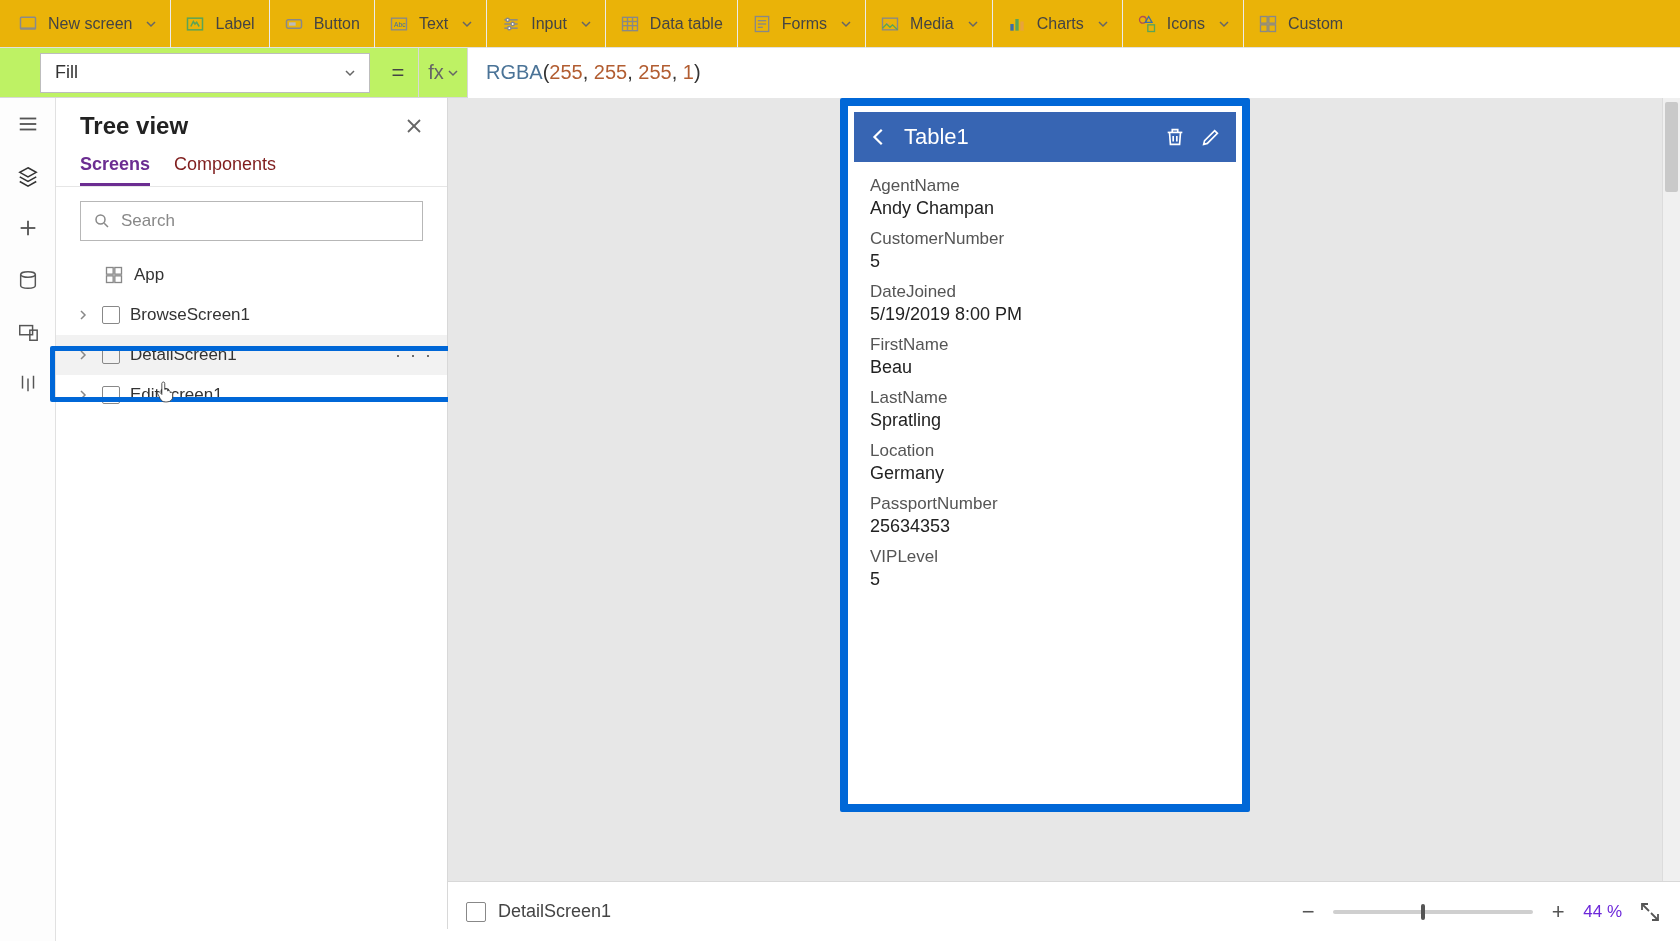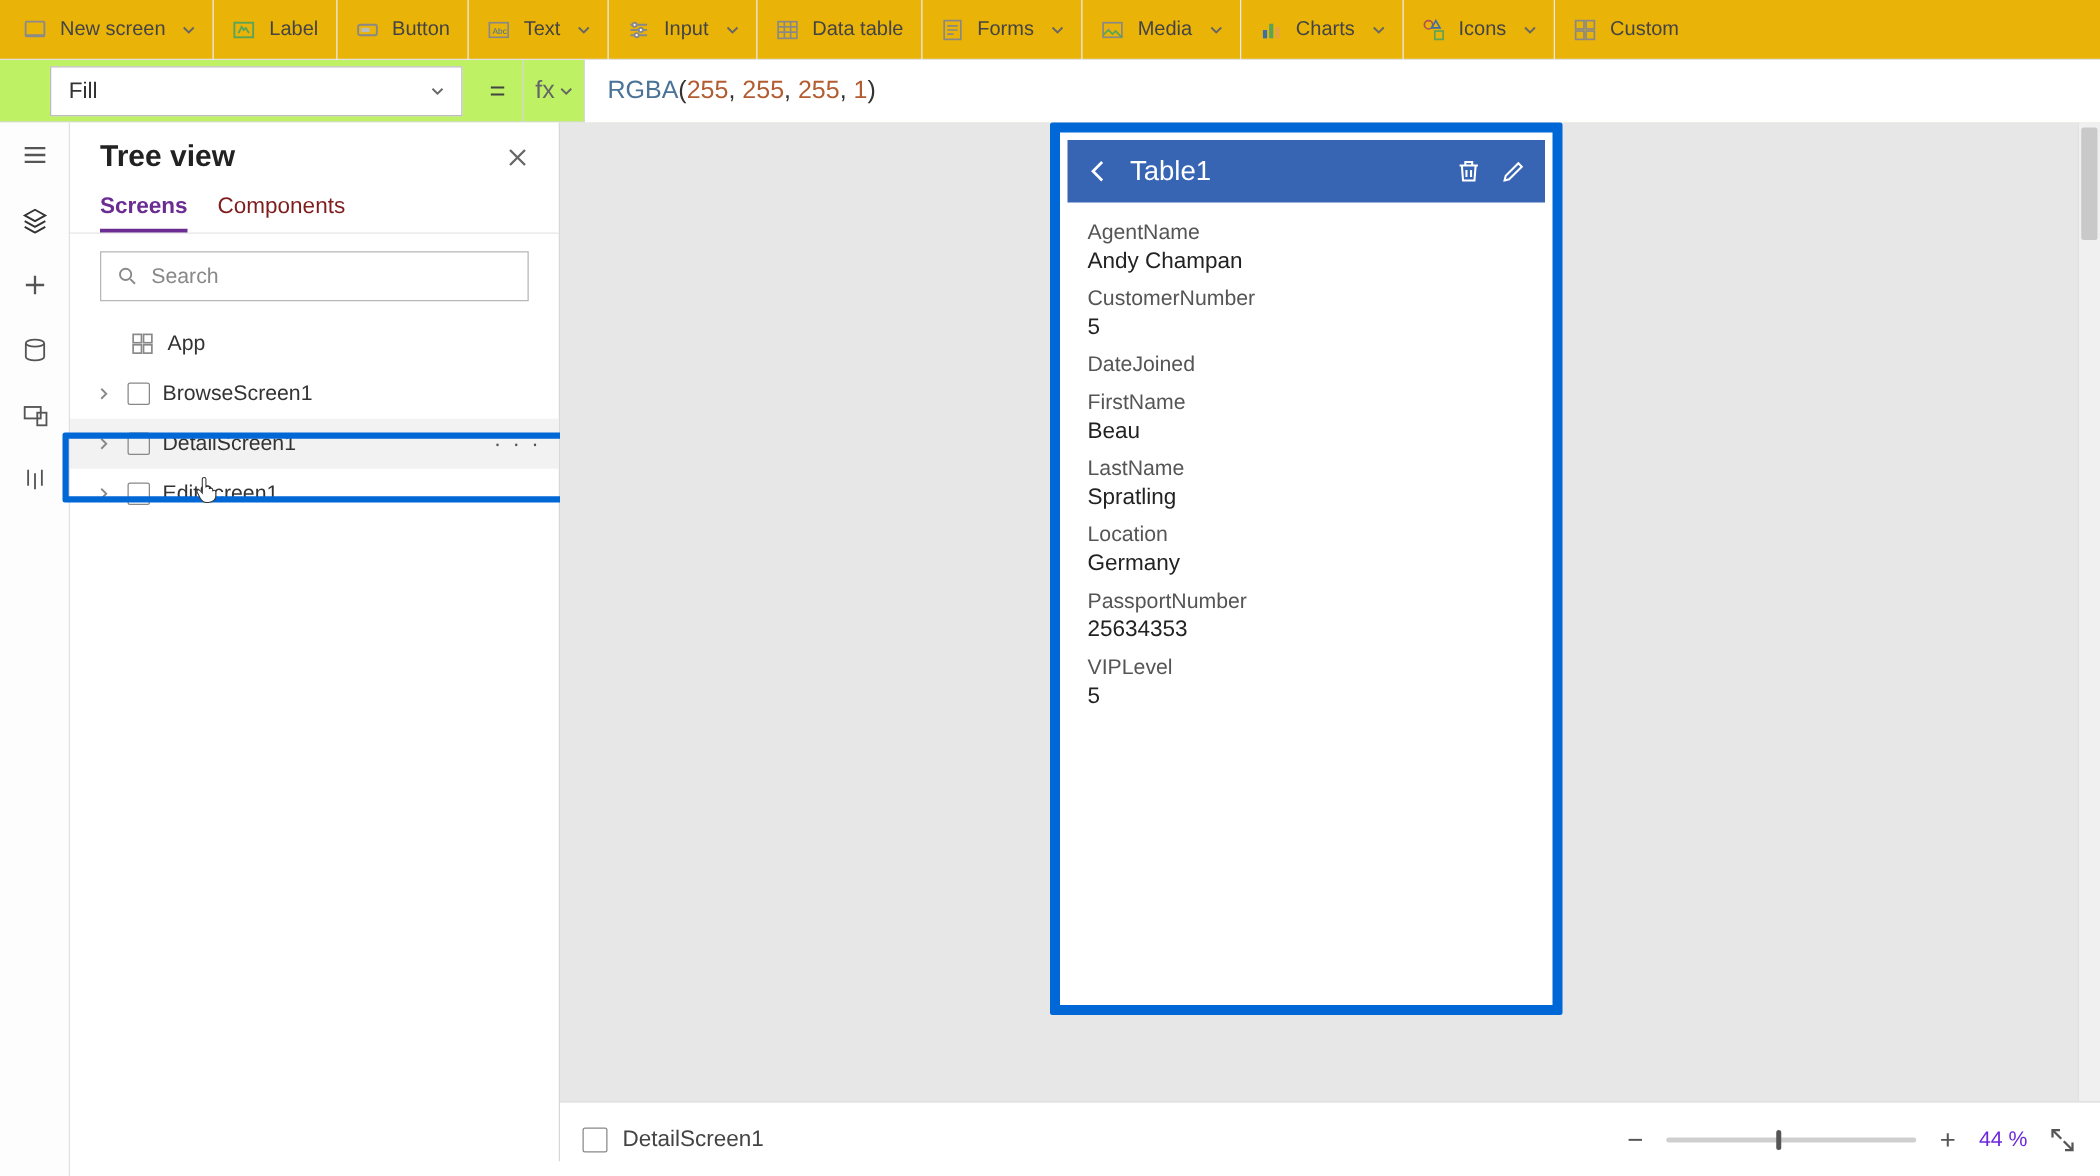--- a/index.html
+++ b/index.html
@@ -433,20 +433,21 @@
         <div class="detail-field">
           <div class="detail-label">AgentName</div>
           <div class="detail-value">Andy Champan</div>
         </div>
         <div class="detail-field">
           <div class="detail-label">CustomerNumber</div>
           <div class="detail-value">5</div>
         </div>
         <div class="detail-field">
           <div class="detail-label">DateJoined</div>
+          <div class="detail-value">5/19/2019 8:00 PM</div>
         </div>
         <div class="detail-field">
           <div class="detail-label">FirstName</div>
           <div class="detail-value">Beau</div>
         </div>
         <div class="detail-field">
           <div class="detail-label">LastName</div>
           <div class="detail-value">Spratling</div>
         </div>
         <div class="detail-field">

